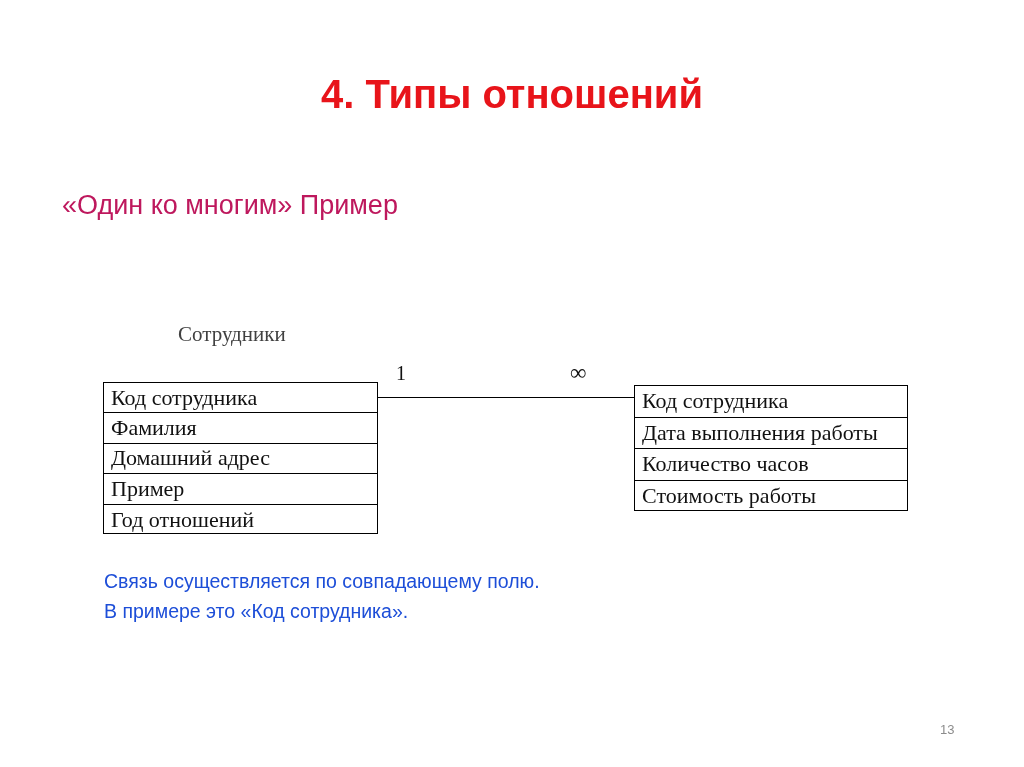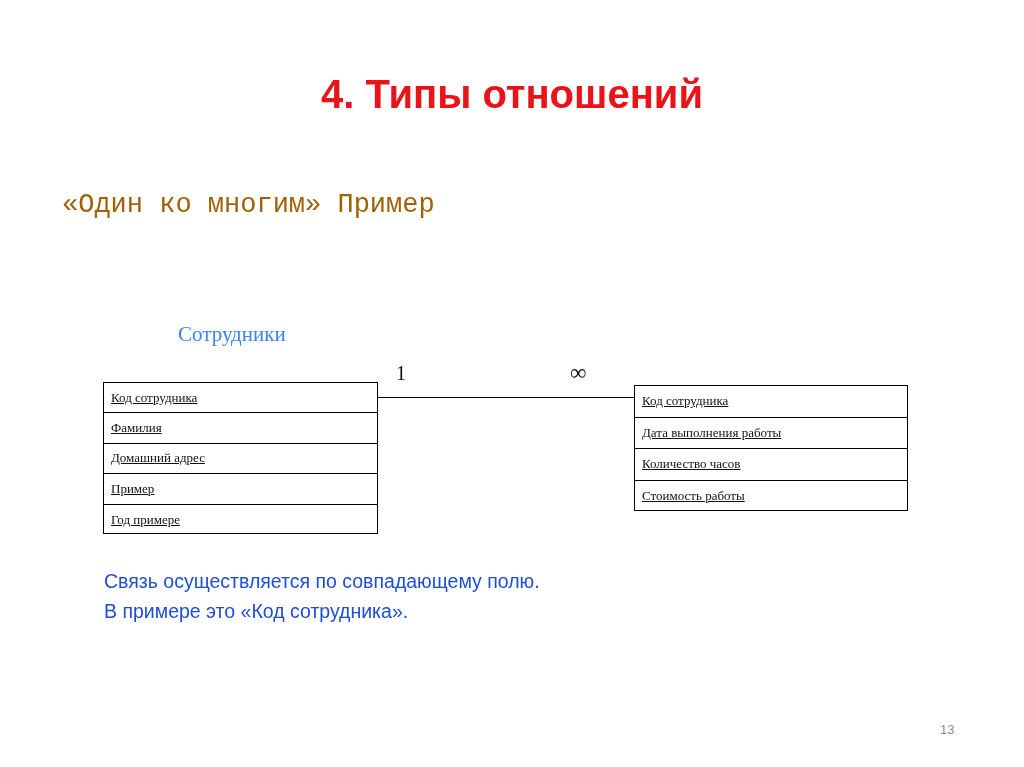--- a/index.html
+++ b/index.html
@@ -36,39 +36,39 @@
     font-family: "Liberation Sans", sans-serif;
     letter-spacing: 0px;
   }
 
   
   #slide-subtitle {
     position: absolute;
     left: 62px;
     top: 190px;
     font-size: 27px;
-    color: #a16207;
-    font-family: Liberation Mono, monospace;
+    color: #be185d;
+    font-family: Liberation Sans, sans-serif;
   }
 
   
   #diagram {
     position: absolute;
     left: 0;
     top: 0;
     width: 1024px;
     height: 767px;
     pointer-events: none;
   }
 
   .entity-title {
     position: absolute;
     font-family: "Liberation Serif", serif;
     font-size: 21px;
-    color: #3b82f6;
+    color: #404040;
     white-space: nowrap;
   }
   #title-employees { left: 178px; top: 322px; }
   #title-work      { left: 588px; top: 322px; }
 
   .table-box {
     position: absolute;
     border: 1.5px solid #000000;
     background: #ffffff;
     box-sizing: border-box;
@@ -83,27 +83,26 @@
     left: 634px;
     top: 385px;
     width: 274px;
     height: 126px;
   }
 
   .table-row {
     box-sizing: border-box;
     border-bottom: 1.5px solid #000000;
     font-family: "Liberation Serif", serif;
-    font-size: 13px;
+    font-size: 22px;
     color: #111111;
     padding-left: 7px;
     display: flex;
     align-items: center;
     white-space: nowrap;
-    text-decoration: underline;
   }
   #table-employees .table-row { height: 30.4px; }
   #table-work .table-row { height: 31.5px; }
   .table-row:last-child { border-bottom: none; }
 
   
   #relation-line {
     position: absolute;
     left: 378px;
     top: 397px;
@@ -154,21 +153,21 @@
 
   <div id="diagram">
 
     <div class="entity-title" id="title-employees">Сотрудники</div>
 
     <div class="table-box" id="table-employees">
       <div class="table-row">Код сотрудника</div>
       <div class="table-row">Фамилия</div>
       <div class="table-row">Домашний адрес</div>
       <div class="table-row">Пример</div>
-      <div class="table-row">Год примере</div>
+      <div class="table-row">Год отношений</div>
     </div>
 
     <div class="table-box" id="table-work">
       <div class="table-row">Код сотрудника</div>
       <div class="table-row">Дата выполнения работы</div>
       <div class="table-row">Количество часов</div>
       <div class="table-row">Стоимость работы</div>
     </div>
 
     <div id="relation-line"></div>

